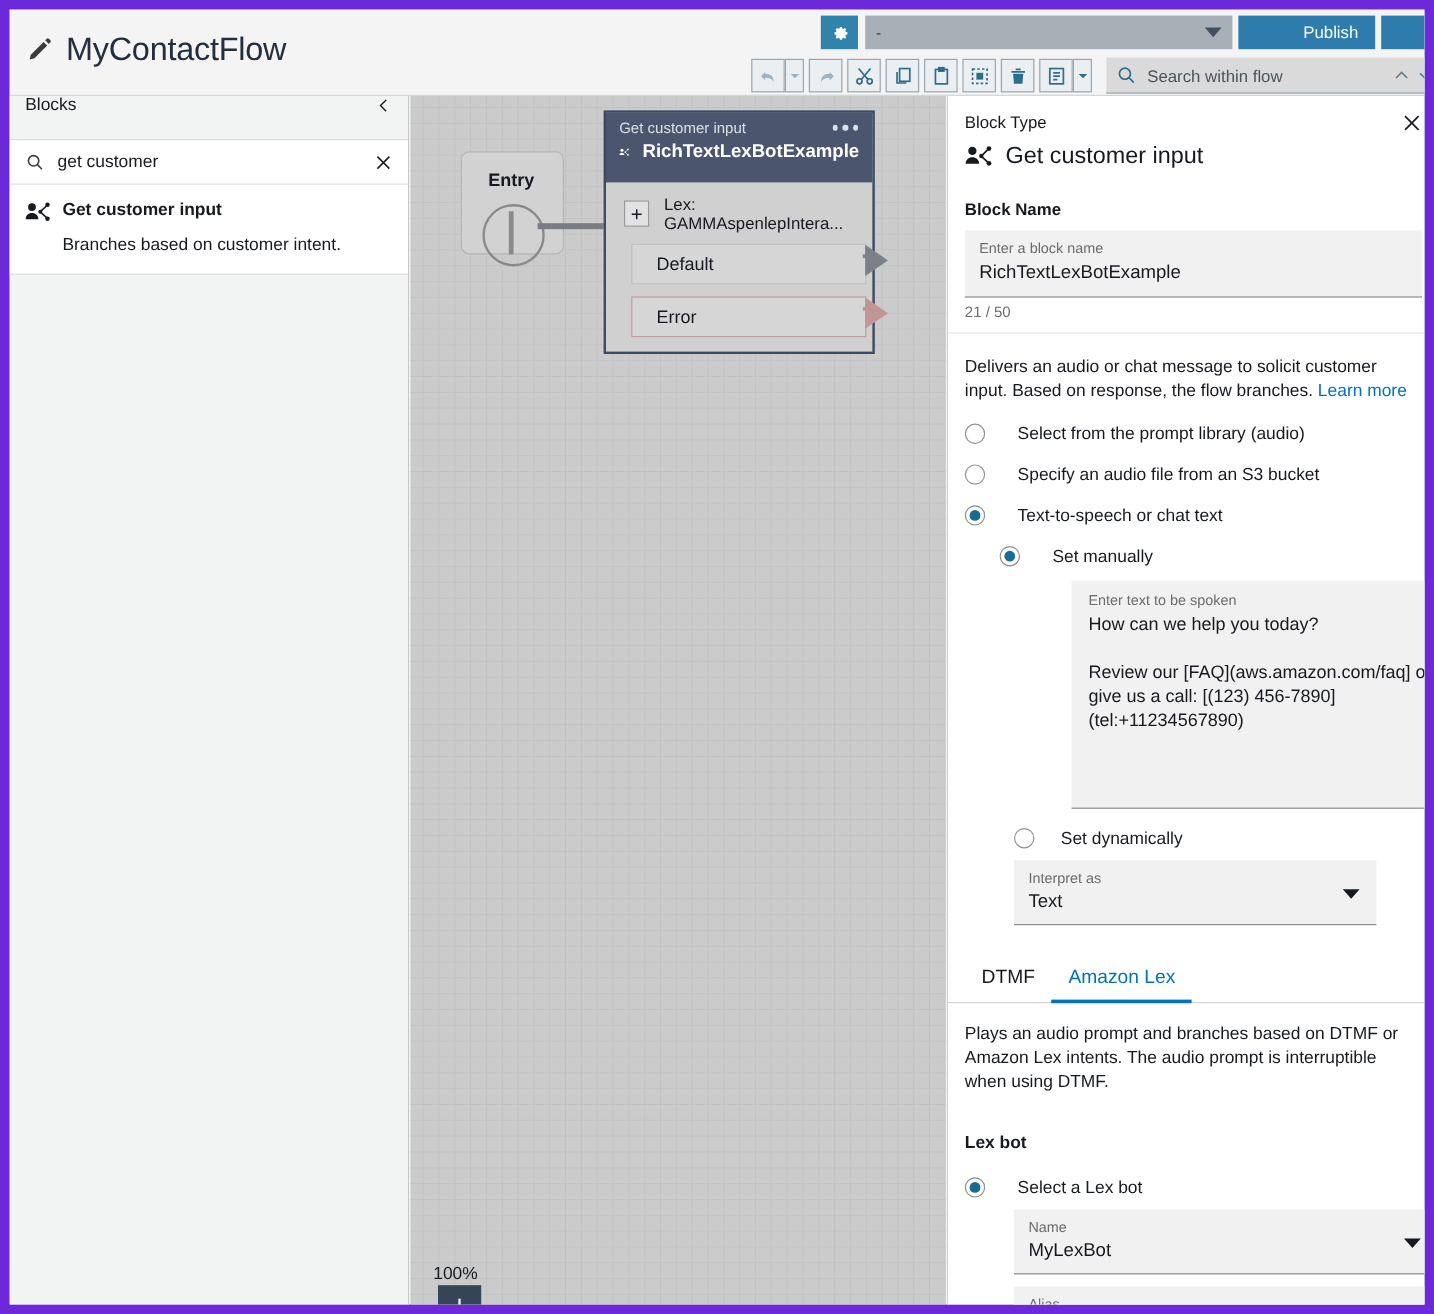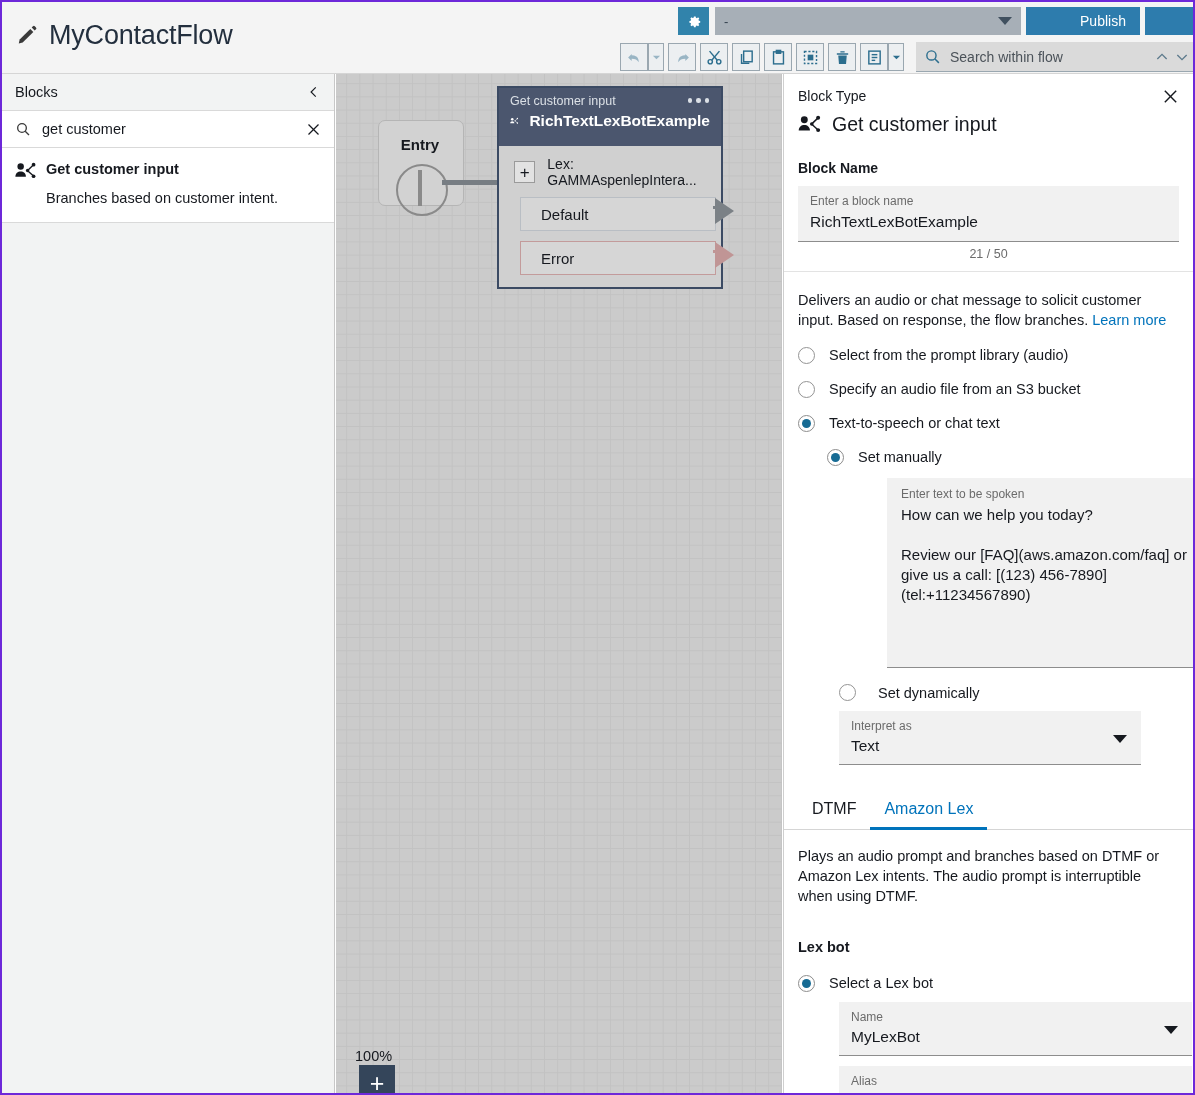--- a/index.html
+++ b/index.html
@@ -4,21 +4,21 @@
 <style>
   html,body{margin:0;padding:0;}
   body{
     width:1195px;height:1095px;
     font-family:"Liberation Sans", sans-serif;
     background:#ffffff;
     color:#16191f;
     overflow:hidden;
     -webkit-font-smoothing:antialiased;
   }
-  .app{position:relative;width:1195px;height:1095px;border:2px solid #6d28d9;box-sizing:border-box;overflow:hidden;}
+  .app{position:relative;width:1195px;height:1095px;border:8px solid #6d28d9;box-sizing:border-box;overflow:hidden;}
 
   
   .topbar{position:absolute;left:0;top:0;width:1191px;height:72px;background:#f4f4f4;border-bottom:1px solid #d5d5d5;box-sizing:border-box;}
   .flow-title{position:absolute;left:14px;top:18px;display:flex;align-items:center;gap:11px;}
   .pencil-icon{width:22px;height:22px;display:block;}
   .flow-title-text{font-size:27px;font-weight:400;color:#232f3e;letter-spacing:-0.2px;}
 
   .topbar-right{position:absolute;right:0;top:0;width:515px;height:72px;}
   .row1{position:absolute;left:0;top:5px;height:28px;display:flex;align-items:stretch;gap:0;}
   .gear-btn{width:31px;height:28px;background:#3183ab;display:flex;align-items:center;justify-content:center;cursor:pointer;border:none;}
@@ -38,21 +38,21 @@
   .tool.sm{width:16px;}
   .tool svg{display:block;}
   .tool.disabled svg{opacity:.45;}
   .searchflow{margin-left:8px;width:282px;height:30px;background:#dadada;border-bottom:1px solid #9aa7b0;display:flex;align-items:center;box-sizing:border-box;padding:0 8px;}
   .searchflow .sicon{width:17px;height:17px;margin-right:9px;}
   .searchflow .sph{flex:1;font-size:14px;color:#4b5259;}
   .chev{width:16px;height:16px;margin-left:4px;cursor:pointer;}
 
   
   .leftpanel{position:absolute;left:0;top:72px;width:333px;height:1019px;background:#f2f3f3;border-right:1px solid #c7c7c7;box-sizing:border-box;}
-  .lp-head{height:37px;border-bottom:1px solid #d9d9d9;display:flex;align-items:center;justify-content:space-between;padding:0 13px;box-sizing:border-box;background:#f2f3f3;}
+  .lp-head{height:37px;border-bottom:1px solid #d9d9d9;display:flex;align-items:flex-start;justify-content:space-between;padding:0 13px;box-sizing:border-box;background:#f2f3f3;}
   .lp-head-title{font-size:14.5px;color:#16191f;}
   .collapse-icon{width:14px;height:16px;cursor:pointer;}
   .lp-search{height:37px;background:#ffffff;border-bottom:1px solid #d9d9d9;display:flex;align-items:center;padding:0 13px;box-sizing:border-box;}
   .lp-search .sicon{width:16px;height:16px;margin-right:11px;}
   .lp-search .sval{flex:1;font-size:14.5px;color:#16191f;}
   .clearx{width:15px;height:15px;cursor:pointer;}
   .lp-results{background:#ffffff;border-bottom:1px solid #d9d9d9;padding:12px 13px 15px 13px;}
   .block-item{display:flex;gap:10px;align-items:flex-start;cursor:pointer;}
   .block-item .bicon{width:21px;height:20px;flex:0 0 auto;margin-top:1px;}
   .bi-title{font-size:14.5px;font-weight:700;color:#16191f;line-height:18px;}
@@ -106,26 +106,26 @@
   .rp-topsec{padding:14px 14px 10px 14px;border-bottom:1px solid #e3e3e3;}
   .rp-close{position:absolute;right:14px;top:14px;width:17px;height:17px;cursor:pointer;}
   .rp-blocktype-label{font-size:14px;color:#16191f;}
   .rp-blocktype-row{display:flex;align-items:center;gap:11px;margin-top:9px;}
   .rp-blocktype-row .bticon{width:23px;height:19px;}
   .rp-blocktype-name{font-size:19.5px;color:#16191f;}
   .rp-blockname-label{font-size:14px;font-weight:700;color:#16191f;margin-top:24px;}
   .field{margin-top:10px;background:#f1f1f1;border-bottom:1px solid #8d8d8d;padding:8px 12px 9px 12px;box-sizing:border-box;}
   .field .flabel{font-size:12px;color:#6b6b6b;line-height:14px;}
   .field .fval{font-size:15.5px;color:#16191f;margin-top:4px;line-height:20px;}
-  .charcount{text-align:center;font-size:12.5px;color:#6b6b6b;margin-top:5px;}
+  .charcount{text-align:left;font-size:12.5px;color:#6b6b6b;margin-top:5px;}
 
   .rp-desc{font-size:14.5px;color:#16191f;line-height:20px;margin-top:18px;}
   .link{color:#0073bb;cursor:pointer;}
 
-  .radio-row{display:flex;align-items:flex-start;gap:14px;margin-top:17px;cursor:pointer;}
+  .radio-row{display:flex;align-items:center;gap:27px;margin-top:17px;cursor:pointer;}
   .radio-row.sub{margin-left:29px;}
   .radio{width:17px;height:17px;border-radius:50%;border:1.6px solid #949494;box-sizing:border-box;background:#fff;flex:0 0 auto;}
   .radio.on{border-color:#8d8d8d;position:relative;}
   .radio.on::after{content:"";position:absolute;left:3px;top:3px;width:9px;height:9px;border-radius:50%;background:#176b94;}
   .radio-label{font-size:14.5px;color:#16191f;}
 
   .textarea{margin-left:89px;margin-top:12px;width:321px;height:190px;background:#f1f1f1;border-bottom:1px solid #8d8d8d;box-sizing:border-box;padding:9px 14px;position:relative;}
   .ta-label{font-size:12px;color:#6b6b6b;}
   .ta-body{font-size:15px;color:#16191f;line-height:20px;margin-top:4px;white-space:pre-wrap;}
   .ta-grip{position:absolute;right:5px;bottom:4px;width:11px;height:11px;}

